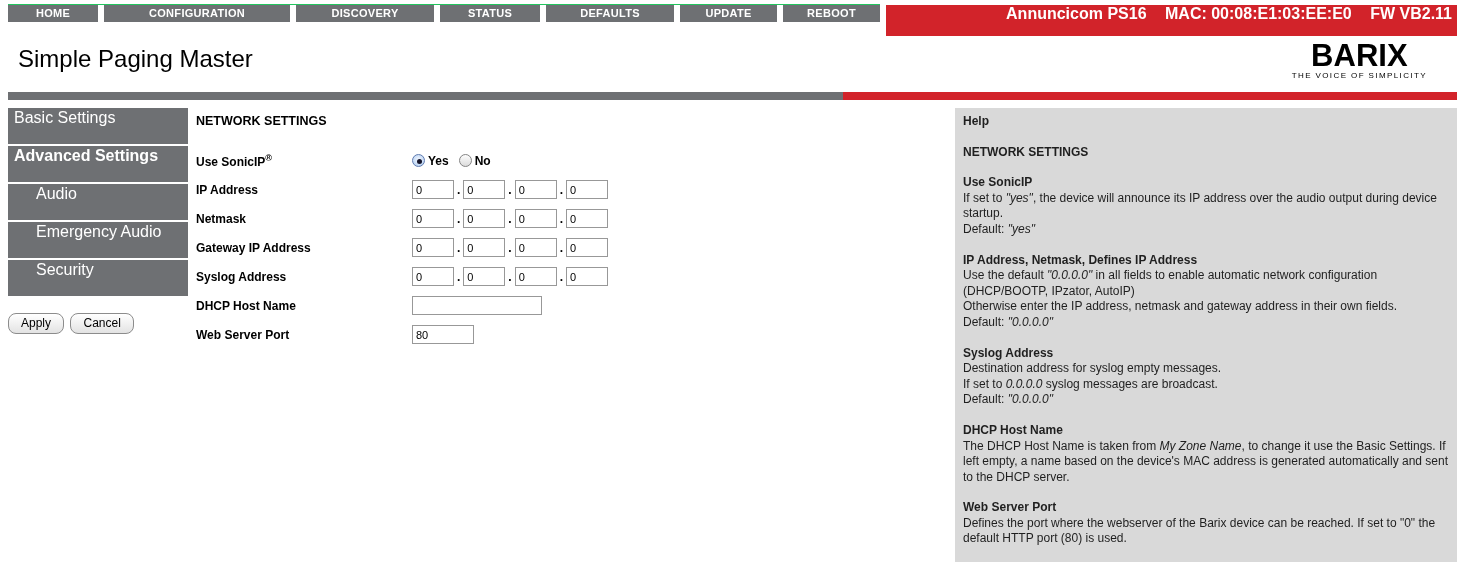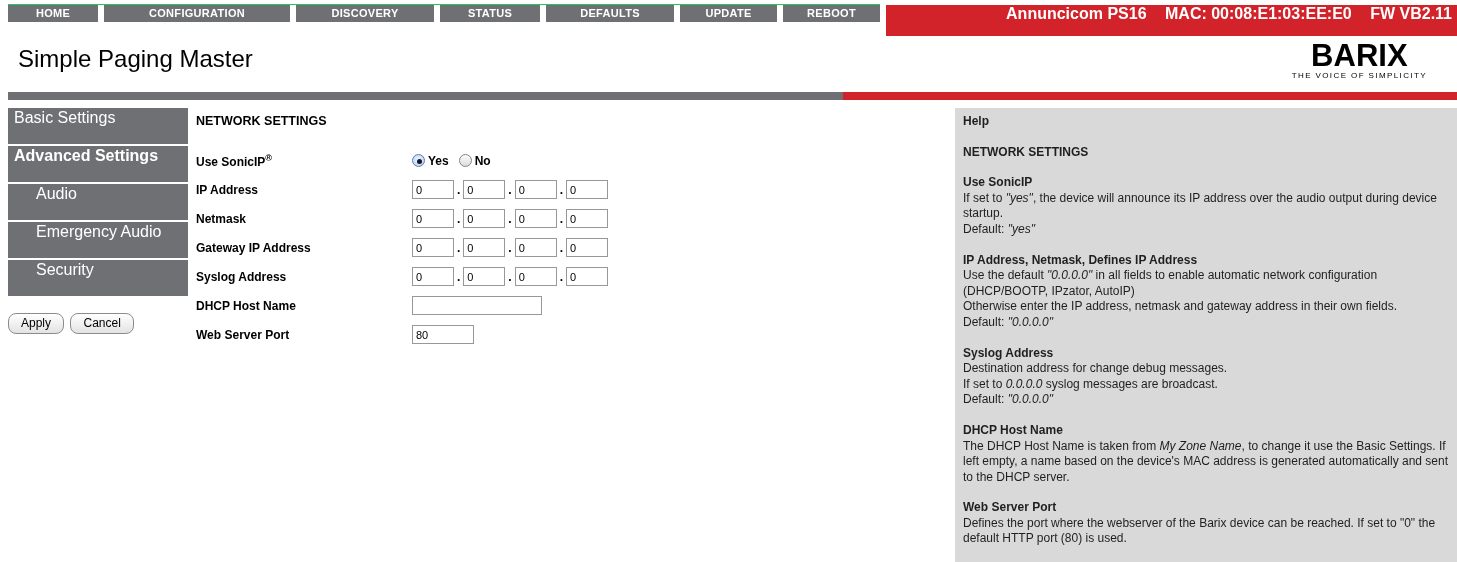--- a/index.html
+++ b/index.html
@@ -247,21 +247,21 @@
           <div class="help-line"><span>Default: </span><em>"yes"</em></div>
         </div>
         <div class="help-section">
           <div class="help-section-heading">IP Address, Netmask, Defines IP Address</div>
           <div class="help-line"><span>Use the default </span><em>"0.0.0.0"</em><span> in all fields to enable automatic network configuration (DHCP/BOOTP, IPzator, AutoIP)</span></div>
           <div class="help-line"><span>Otherwise enter the IP address, netmask and gateway address in their own fields.</span></div>
           <div class="help-line"><span>Default: </span><em>"0.0.0.0"</em></div>
         </div>
         <div class="help-section">
           <div class="help-section-heading">Syslog Address</div>
-          <div class="help-line"><span>Destination address for change debug messages.</span></div>
+          <div class="help-line"><span>Destination address for syslog empty messages.</span></div>
           <div class="help-line"><span>If set to </span><em>0.0.0.0</em><span> syslog messages are broadcast.</span></div>
           <div class="help-line"><span>Default: </span><em>"0.0.0.0"</em></div>
         </div>
         <div class="help-section">
           <div class="help-section-heading">DHCP Host Name</div>
           <div class="help-line"><span>The DHCP Host Name is taken from </span><em>My Zone Name</em><span>, to change it use the Basic Settings. If left empty, a name based on the device's MAC address is generated automatically and sent to the DHCP server.</span></div>
         </div>
         <div class="help-section">
           <div class="help-section-heading">Web Server Port</div>
           <div class="help-line"><span>Defines the port where the webserver of the Barix device can be reached. If set to "0" the default HTTP port (80) is used.</span></div>

